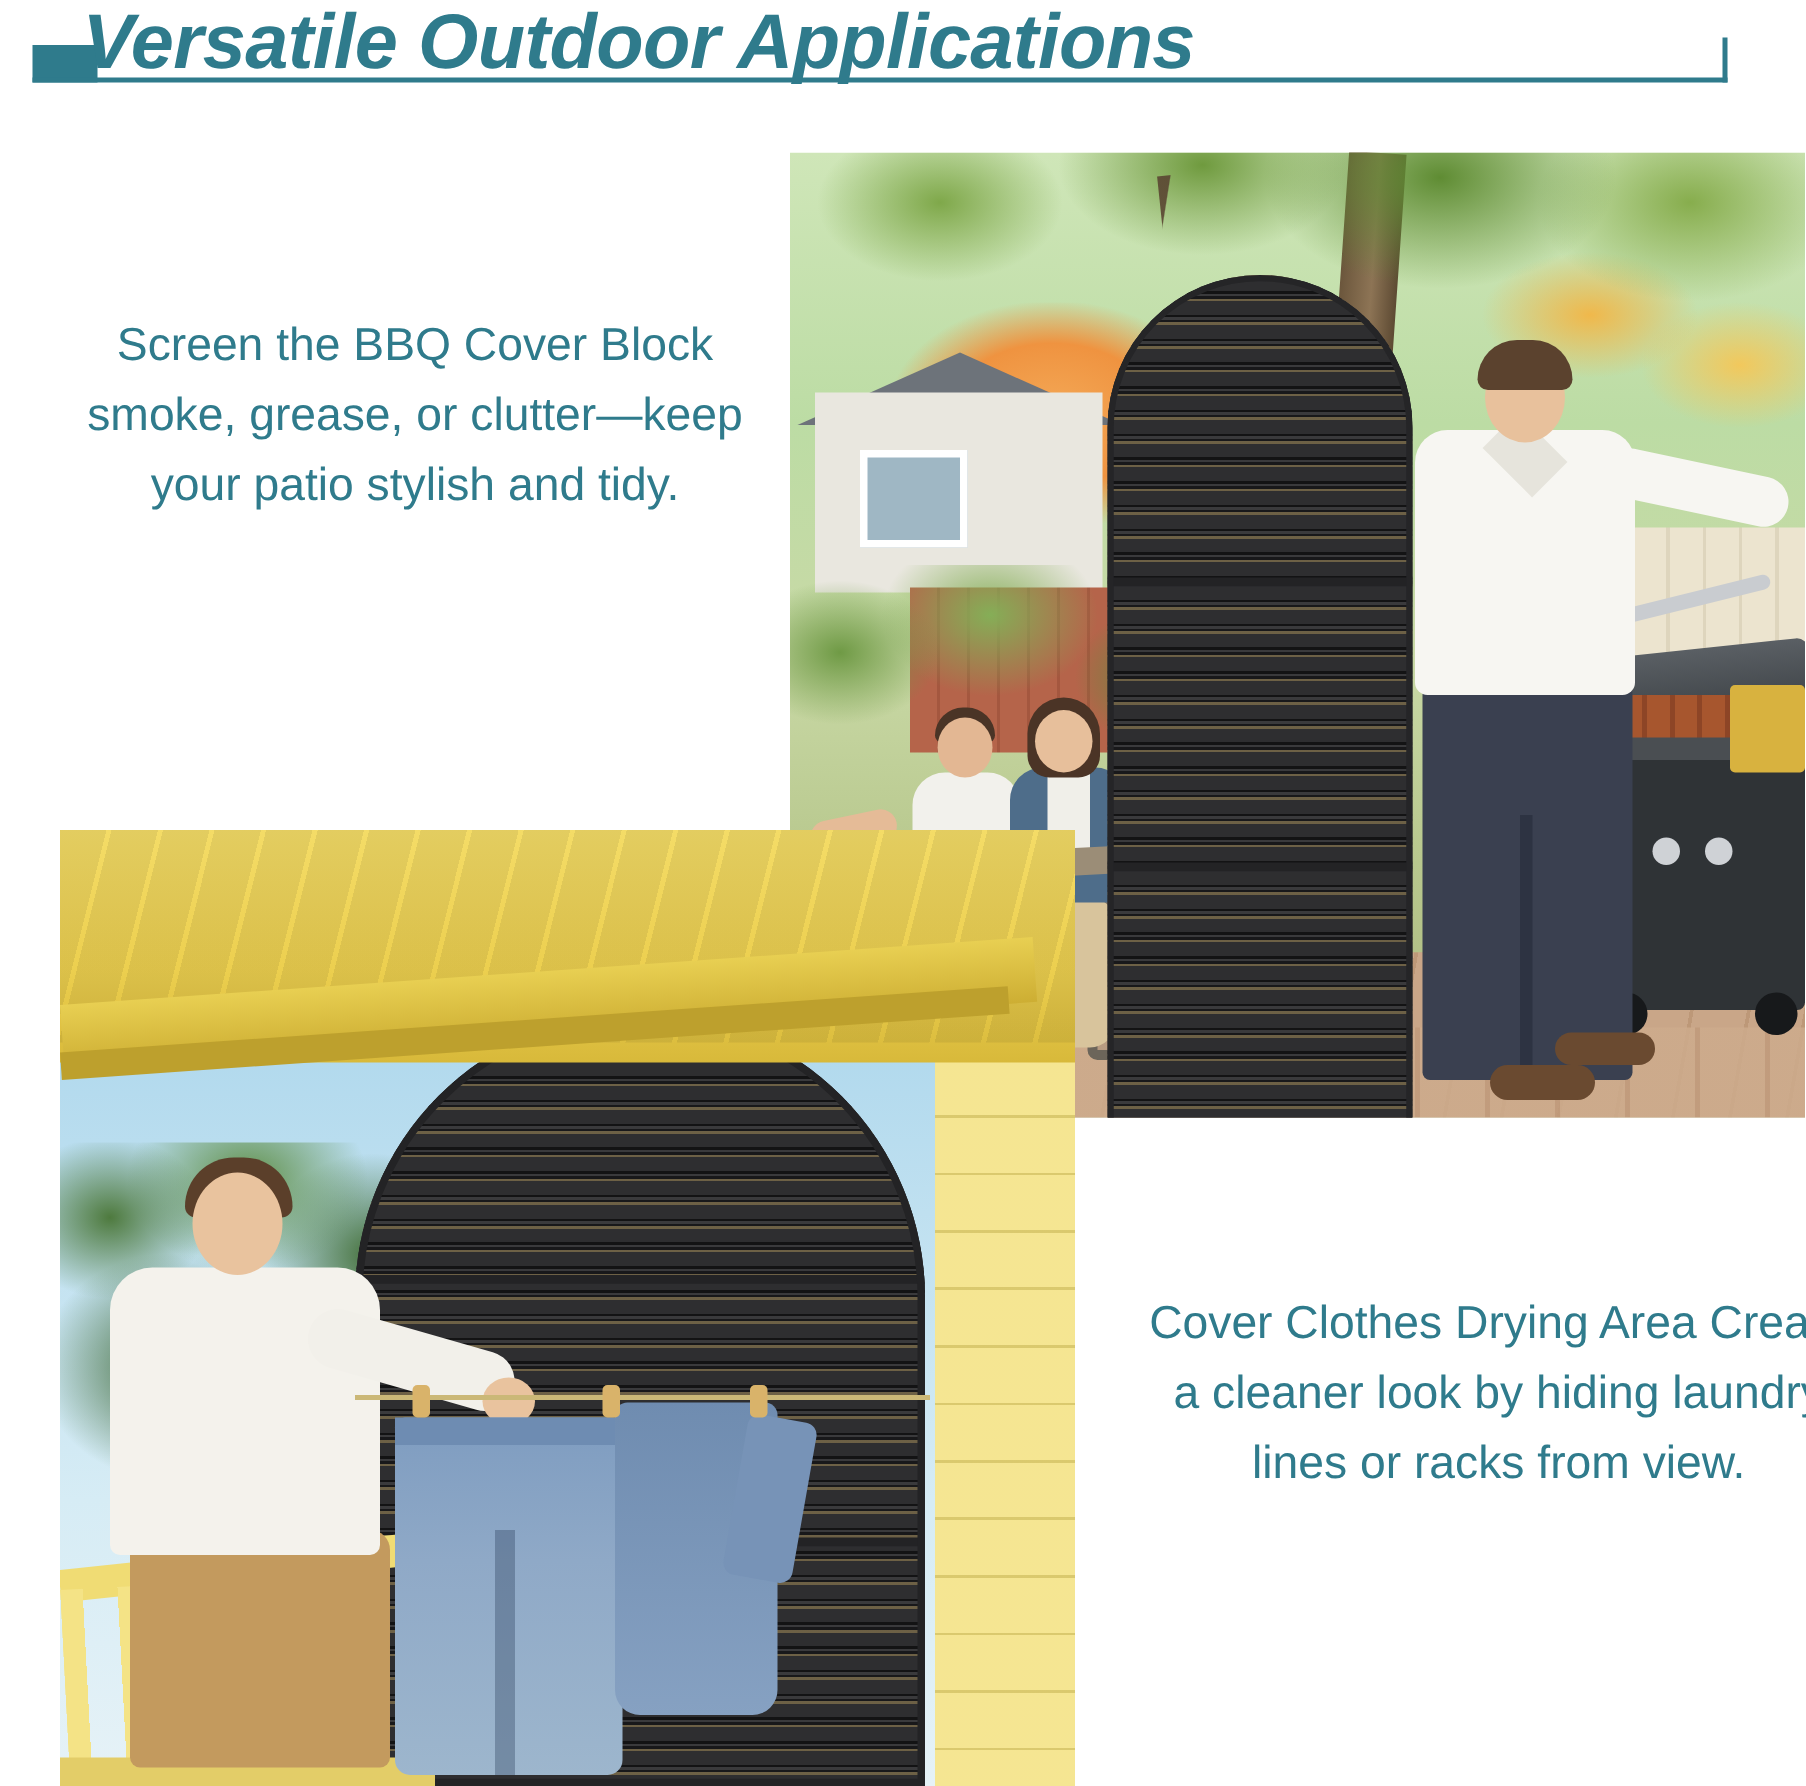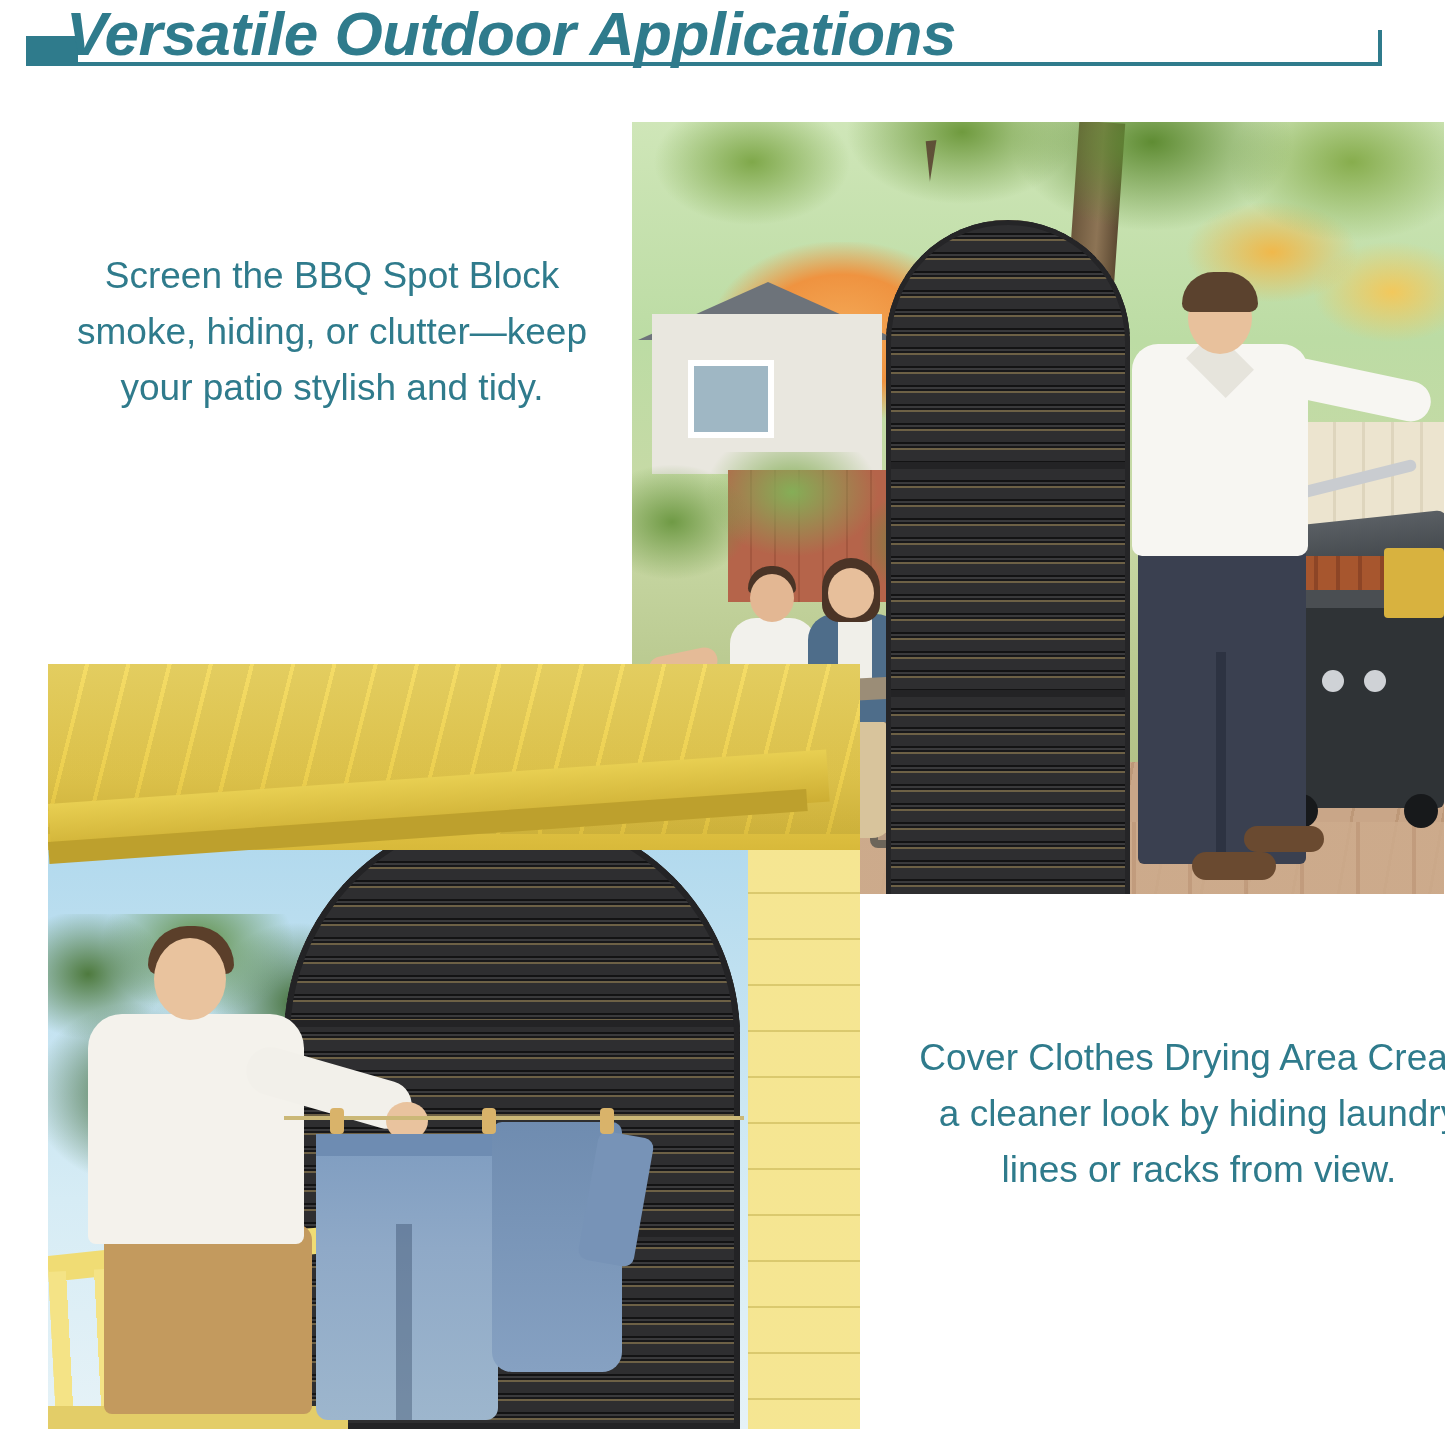--- a/index.html
+++ b/index.html
@@ -412,21 +412,21 @@
 </head>
 <body>
 
 <div class="header">
   <div class="header-block"></div>
   <div class="header-rule"></div>
   <div class="header-rule-right"></div>
   <div class="header-title">Versatile Outdoor Applications</div>
 </div>
 
-<div class="caption" id="caption-bbq">Screen the BBQ Spot Block smoke, hiding, or clutter—keep your patio stylish and tidy.</div>
+<div class="caption" id="caption-bbq">Screen the BBQ Cover Block smoke, grease, or clutter—keep your patio stylish and tidy.</div>
 
 <div class="photo" id="photo-bbq">
   <div class="ph-layer bbq-sky"></div>
   <div class="ph-layer bbq-autumn"></div>
   <div class="ph-layer bbq-roof"></div>
   <div class="ph-layer bbq-house"></div>
   <div class="ph-layer bbq-window"></div>
   <div class="ph-layer bbq-fence-red"></div>
   <div class="ph-layer bbq-bushes"></div>
   <div class="ph-layer bbq-fence-white"></div>

